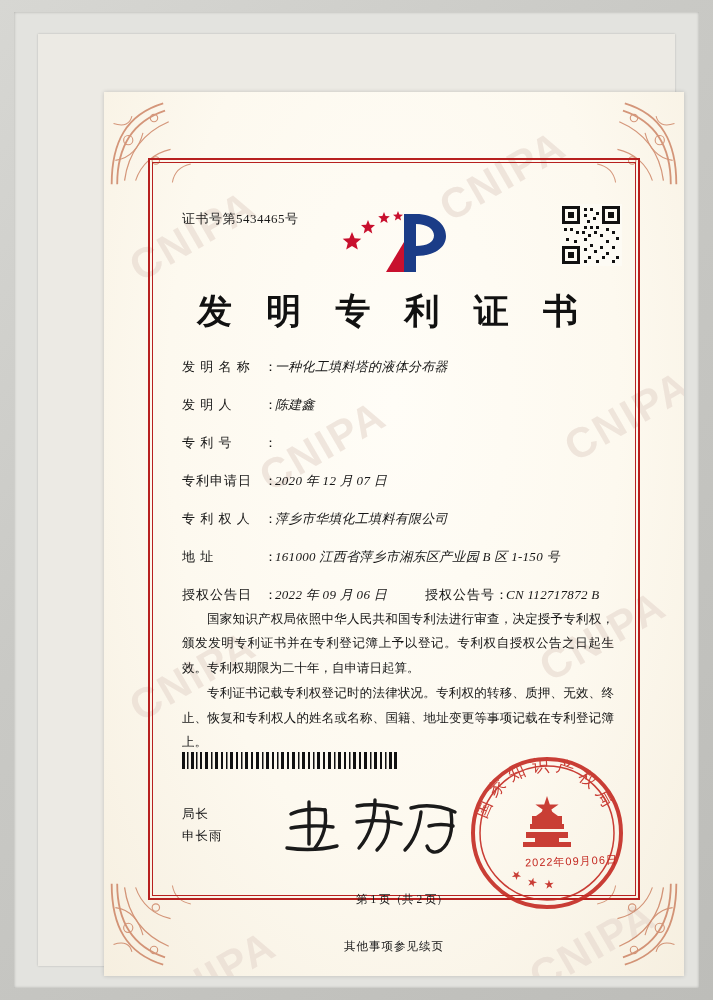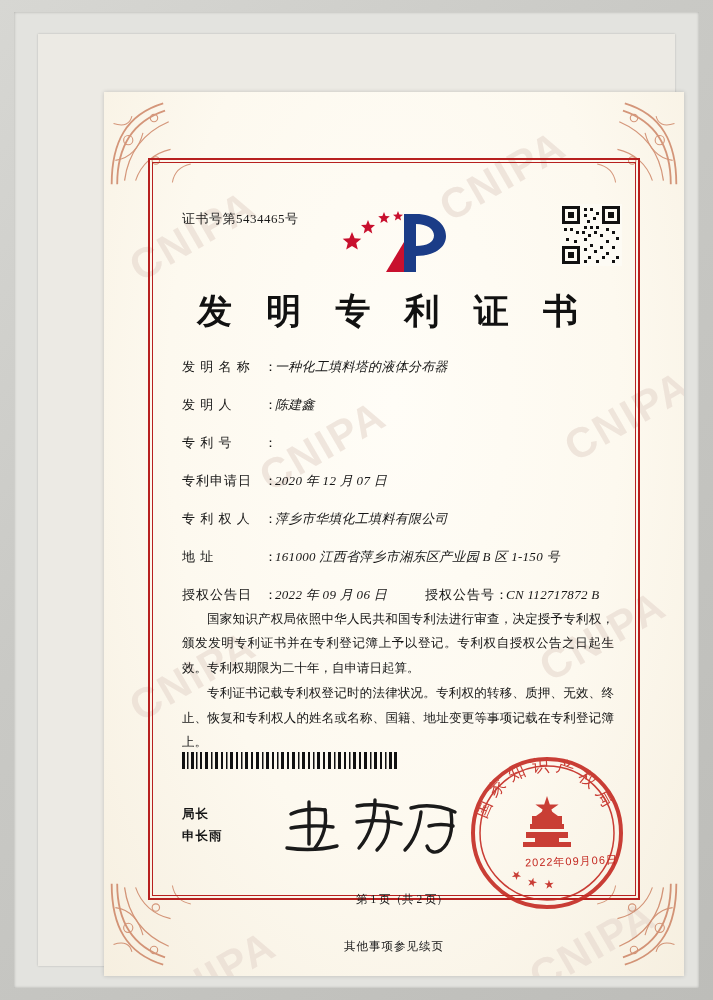--- a/index.html
+++ b/index.html
@@ -189,21 +189,20 @@
   .barcode svg { display: block; }
 
   .signature-block {
     position: absolute;
     left: 78px;
     top: 712px;
     font-size: 12.5px;
     line-height: 1.75;
     color: #151515;
     letter-spacing: 1px;
-    font-weight: bold;
   }
   .handwriting {
     position: absolute;
     left: 175px;
     top: 700px;
     width: 190px;
     height: 70px;
   }
   .handwriting svg { display: block; }
 

